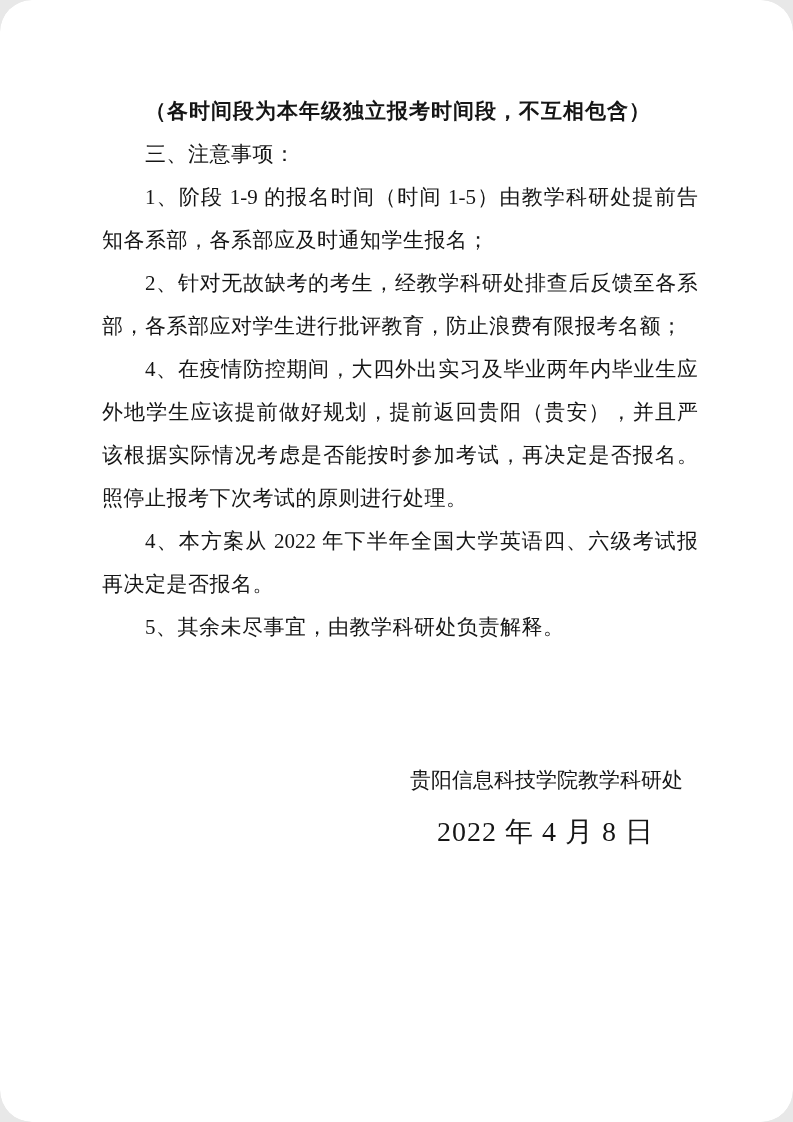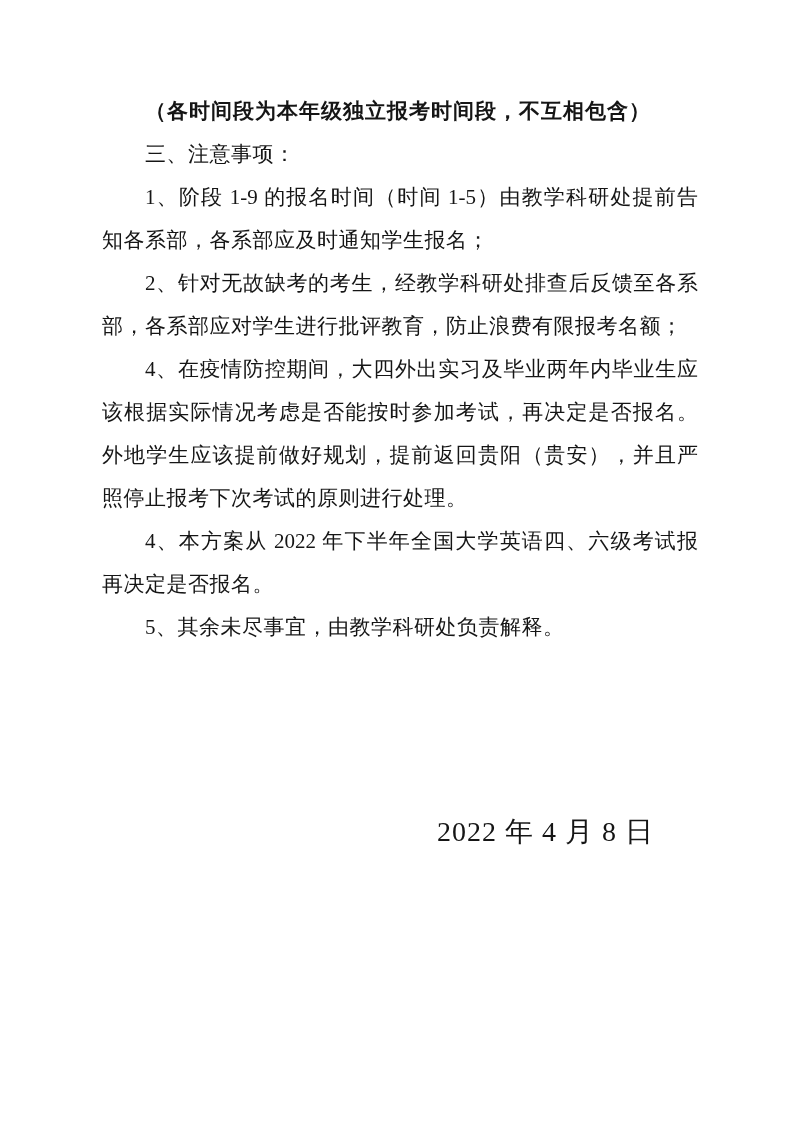--- a/index.html
+++ b/index.html
@@ -1,15 +1,15 @@
 <!DOCTYPE html>
 <html style="--page-bg: #ffffff; --text-color: #151515;"><head>
 <meta charset="utf-8">
 <style>
-  * { margin: 0; padding: 0; box-sizing: border-box; }
+  * { margin: 0; padding: 0; box-sizing: border-box; border-radius: 32px; }
   html, body { background: #e8e8e8; }
   .page {
     position: relative;
     width: 793px;
     height: 1122px;
     margin: 0 auto;
     background: var(--page-bg, #ffffff);
     color: var(--text-color, #151515);
     font-family: "Liberation Serif", "DejaVu Serif", serif;
     overflow: hidden;
@@ -61,21 +61,22 @@
 
 <div class="page">
   <div class="doc-body" id="doc-lines">
       <div class="line indent bold">（各时间段为本年级独立报考时间段，不互相包含）</div>
       <div class="line indent">三、注意事项：</div>
       <div class="line indent fill">1、阶段 1-9 的报名时间（时间 1-5）由教学科研处提前告</div>
       <div class="line">知各系部，各系部应及时通知学生报名；</div>
       <div class="line indent fill">2、针对无故缺考的考生，经教学科研处排查后反馈至各系</div>
       <div class="line">部，各系部应对学生进行批评教育，防止浪费有限报考名额；</div>
       <div class="line indent fill">4、在疫情防控期间，大四外出实习及毕业两年内毕业生应</div>
+      <div class="line fill">外地学生应该提前做好规划，提前返回贵阳（贵安），并且严</div>
       <div class="line fill">该根据实际情况考虑是否能按时参加考试，再决定是否报名。</div>
-      <div class="line fill">外地学生应该提前做好规划，提前返回贵阳（贵安），并且严</div>
       <div class="line">照停止报考下次考试的原则进行处理。</div>
       <div class="line indent fill">4、本方案从 2022 年下半年全国大学英语四、六级考试报</div>
       <div class="line">再决定是否报名。</div>
       <div class="line indent">5、其余未尽事宜，由教学科研处负责解释。</div>
     </div>
+  <div class="sig-org">贵阳信息科技学院教学科研处</div>
   <div class="sig-date">2022 年 4 月 8 日</div>
 </div>
 
 </body></html>

